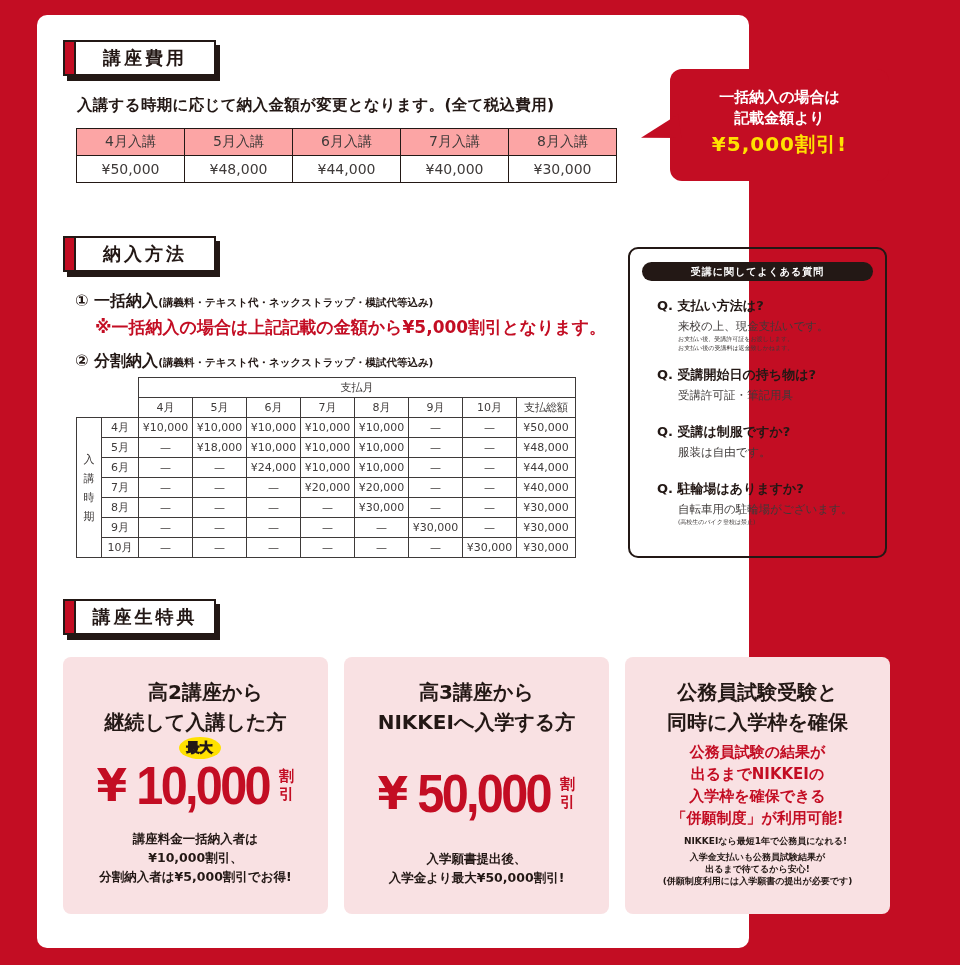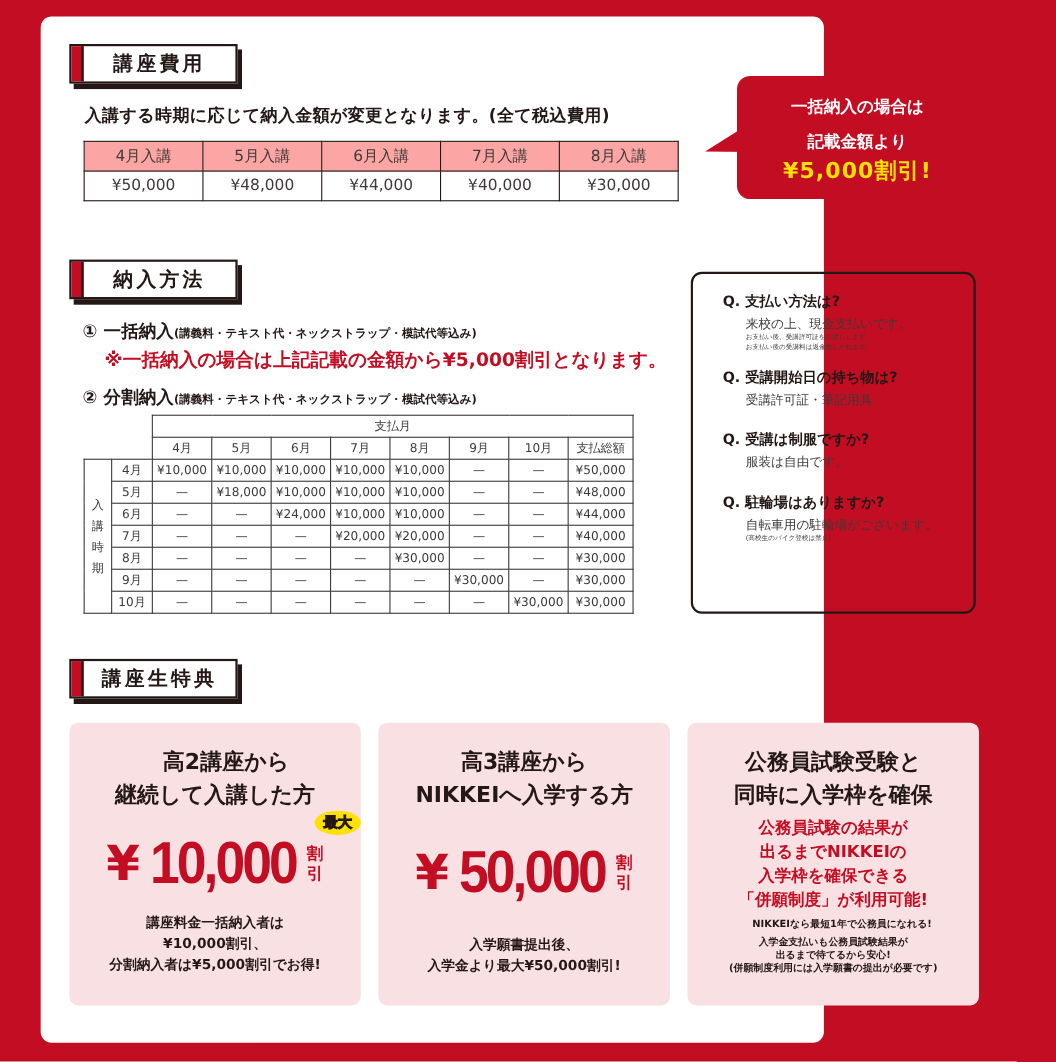--- a/index.html
+++ b/index.html
@@ -85,21 +85,21 @@
       <td>¥48,000</td>
       <td>¥44,000</td>
       <td>¥40,000</td>
       <td>¥30,000</td>
     </tr>
   </tbody>
     </table>
   <div class="bubble">
     <div class="tail"></div>
     <div class="l1">一括納入の場合は</div>
-    <div class="l1" style="margin-top:11px">記載金額より</div>
+    <div class="l1" style="margin-top:0">記載金額より</div>
     <div class="l3">¥5,000割引!</div>
   </div>
 
   <div class="sec-head" style="left:26px; top:221px;">
     <div class="shadow"></div>
     <div class="box">
         <div class="bar"></div>
         <div class="label">納入方法</div>
       </div>
   </div>
@@ -205,20 +205,21 @@
           <td class="c">—</td>
           <td class="c">—</td>
           <td class="c">—</td>
           <td class="c">¥30,000</td>
           <td class="tot">¥30,000</td>
         </tr>
       </tbody>
   </table>
 
   <div class="faq">
+    <div class="title">受講に関してよくある質問</div>
     <div id="faq-items">
         <div class="qa" style="margin-top: 16px;">
           <div class="q">Q. 支払い方法は?</div>
           <div class="a">来校の上、現金支払いです。</div>
           <div class="sub">お支払い後、受講許可証をお渡しします。</div>
           <div class="sub">お支払い後の受講料は返金致しかねます。</div>
         </div>
         <div class="qa">
           <div class="q">Q. 受講開始日の持ち物は?</div>
           <div class="a">受講許可証・筆記用具</div>
@@ -239,21 +240,21 @@
     <div class="shadow"></div>
     <div class="box">
         <div class="bar"></div>
         <div class="label">講座生特典</div>
       </div>
   </div>
 
   <div class="card" style="left:26px;">
     <div class="h" style="margin-top:20px;padding-left:20px;">高2講座から</div>
     <div class="h">継続して入講した方</div>
-    <div style="text-align:right; padding-left:8px; height:18px;"><span class="badge">最大</span></div>
+    <div style="text-align:center; padding-left:8px; height:18px;"><span class="badge">最大</span></div>
     <div class="big" style="height:60px;">
       <span class="yen">¥</span>
       <span class="num">10,000</span>
       <span class="wari">割引</span>
     </div>
     <div class="desc" style="margin-top:14px;">
       <div>講座料金一括納入者は</div>
       <div>¥10,000割引、</div>
       <div>分割納入者は¥5,000割引でお得!</div>
     </div>

